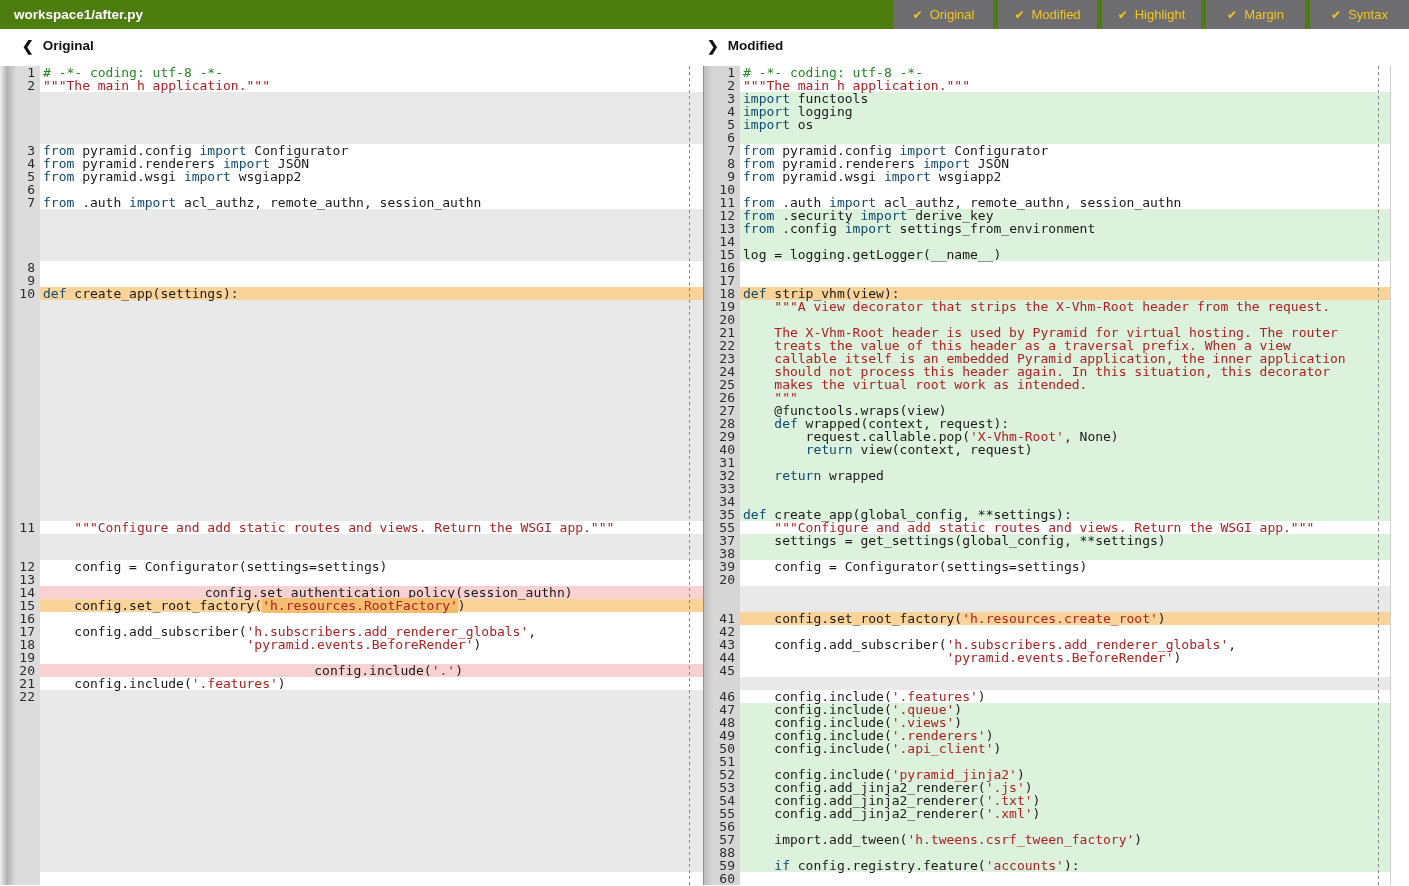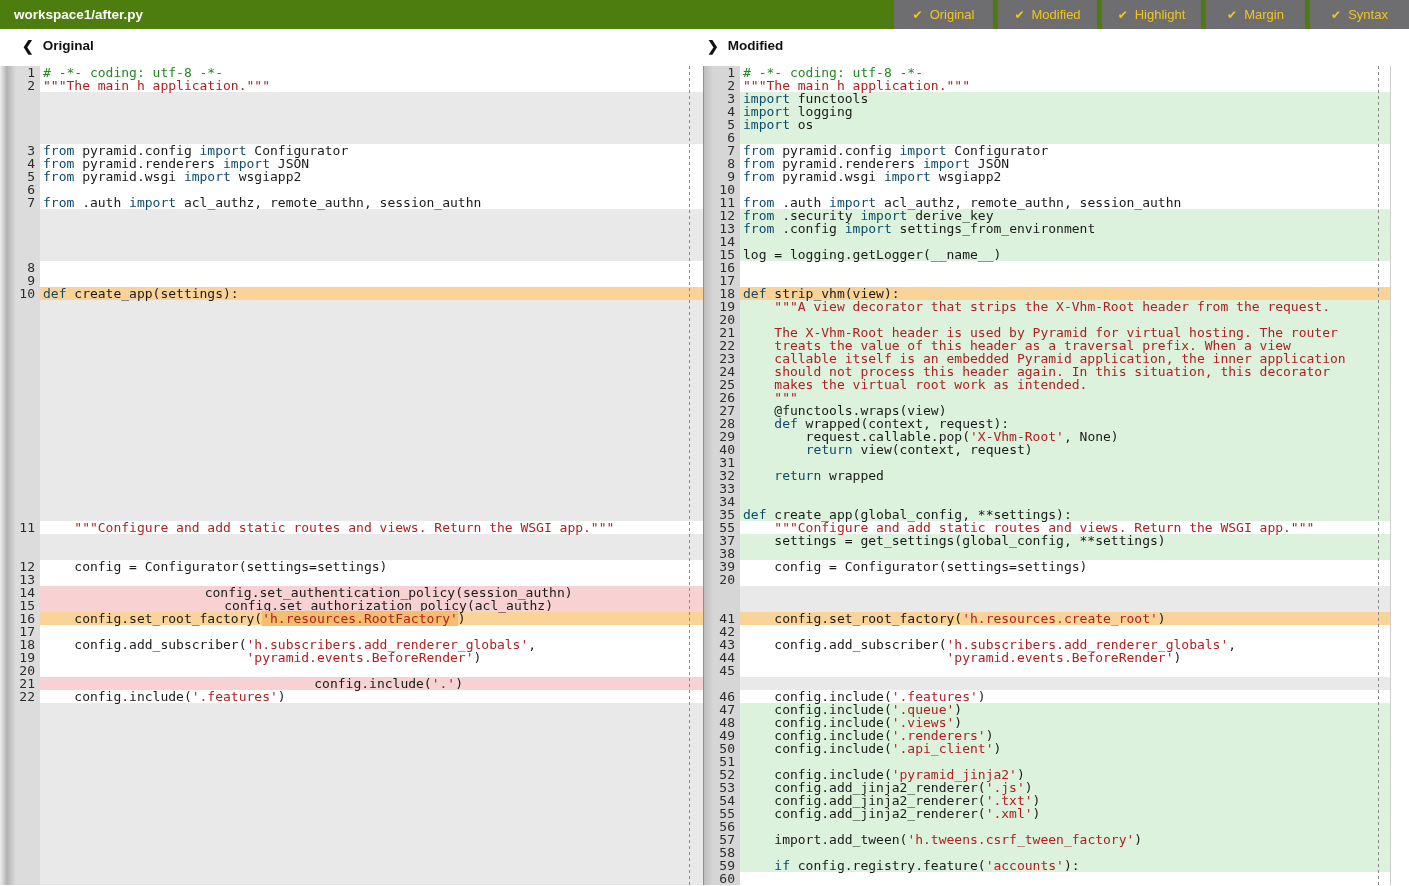--- a/index.html
+++ b/index.html
@@ -200,21 +200,20 @@
       <div class="row code-row gap"></div>
       <div class="row code-row gap"></div>
       <div class="row code-row gap"></div>
       <div class="row code-row gap"></div>
       <div class="row code-row ctx"><span>    </span><span class="str">"""Configure and add static routes and views. Return the WSGI app."""</span></div>
       <div class="row code-row gap"></div>
       <div class="row code-row gap"></div>
       <div class="row code-row ctx"><span>    config = Configurator(settings=settings)</span></div>
       <div class="row code-row ctx"></div>
       <div class="row code-row del"><span>    config.set_authentication_policy(session_authn)</span></div>
-      <div class="row code-row del"><span>    config.set_authorization_policy(acl_authz)</span></div>
       <div class="row code-row mod"><span>    config.set_root_factory(</span><span class="str hi">'h.resources.RootFactory'</span><span>)</span></div>
       <div class="row code-row ctx"></div>
       <div class="row code-row ctx"><span>    config.add_subscriber(</span><span class="str">'h.subscribers.add_renderer_globals'</span><span>,</span></div>
       <div class="row code-row ctx"><span>                          </span><span class="str">'pyramid.events.BeforeRender'</span><span>)</span></div>
       <div class="row code-row ctx"></div>
       <div class="row code-row del"><span>    config.include(</span><span class="str">'.'</span><span>)</span></div>
       <div class="row code-row ctx"><span>    config.include(</span><span class="str">'.features'</span><span>)</span></div>
       <div class="row code-row gap"></div>
       <div class="row code-row gap"></div>
       <div class="row code-row gap"></div>
@@ -284,21 +283,21 @@
       <div class="row gut-row">48</div>
       <div class="row gut-row">49</div>
       <div class="row gut-row">50</div>
       <div class="row gut-row">51</div>
       <div class="row gut-row">52</div>
       <div class="row gut-row">53</div>
       <div class="row gut-row">54</div>
       <div class="row gut-row">55</div>
       <div class="row gut-row">56</div>
       <div class="row gut-row">57</div>
-      <div class="row gut-row">58</div>
+      <div class="row gut-row">88</div>
       <div class="row gut-row">59</div>
       <div class="row gut-row">60</div>
     </div>
   <div class="col code-right" id="code-mod">
     <div class="margin-line"></div>
   <div class="row code-row ctx"><span class="com"># -*- coding: utf-8 -*-</span></div>
       <div class="row code-row ctx"><span class="str">"""The main h application."""</span></div>
       <div class="row code-row add"><span class="kw">import</span><span> functools</span></div>
       <div class="row code-row add"><span class="kw">import</span><span> logging</span></div>
       <div class="row code-row add"><span class="kw">import</span><span> os</span></div>

